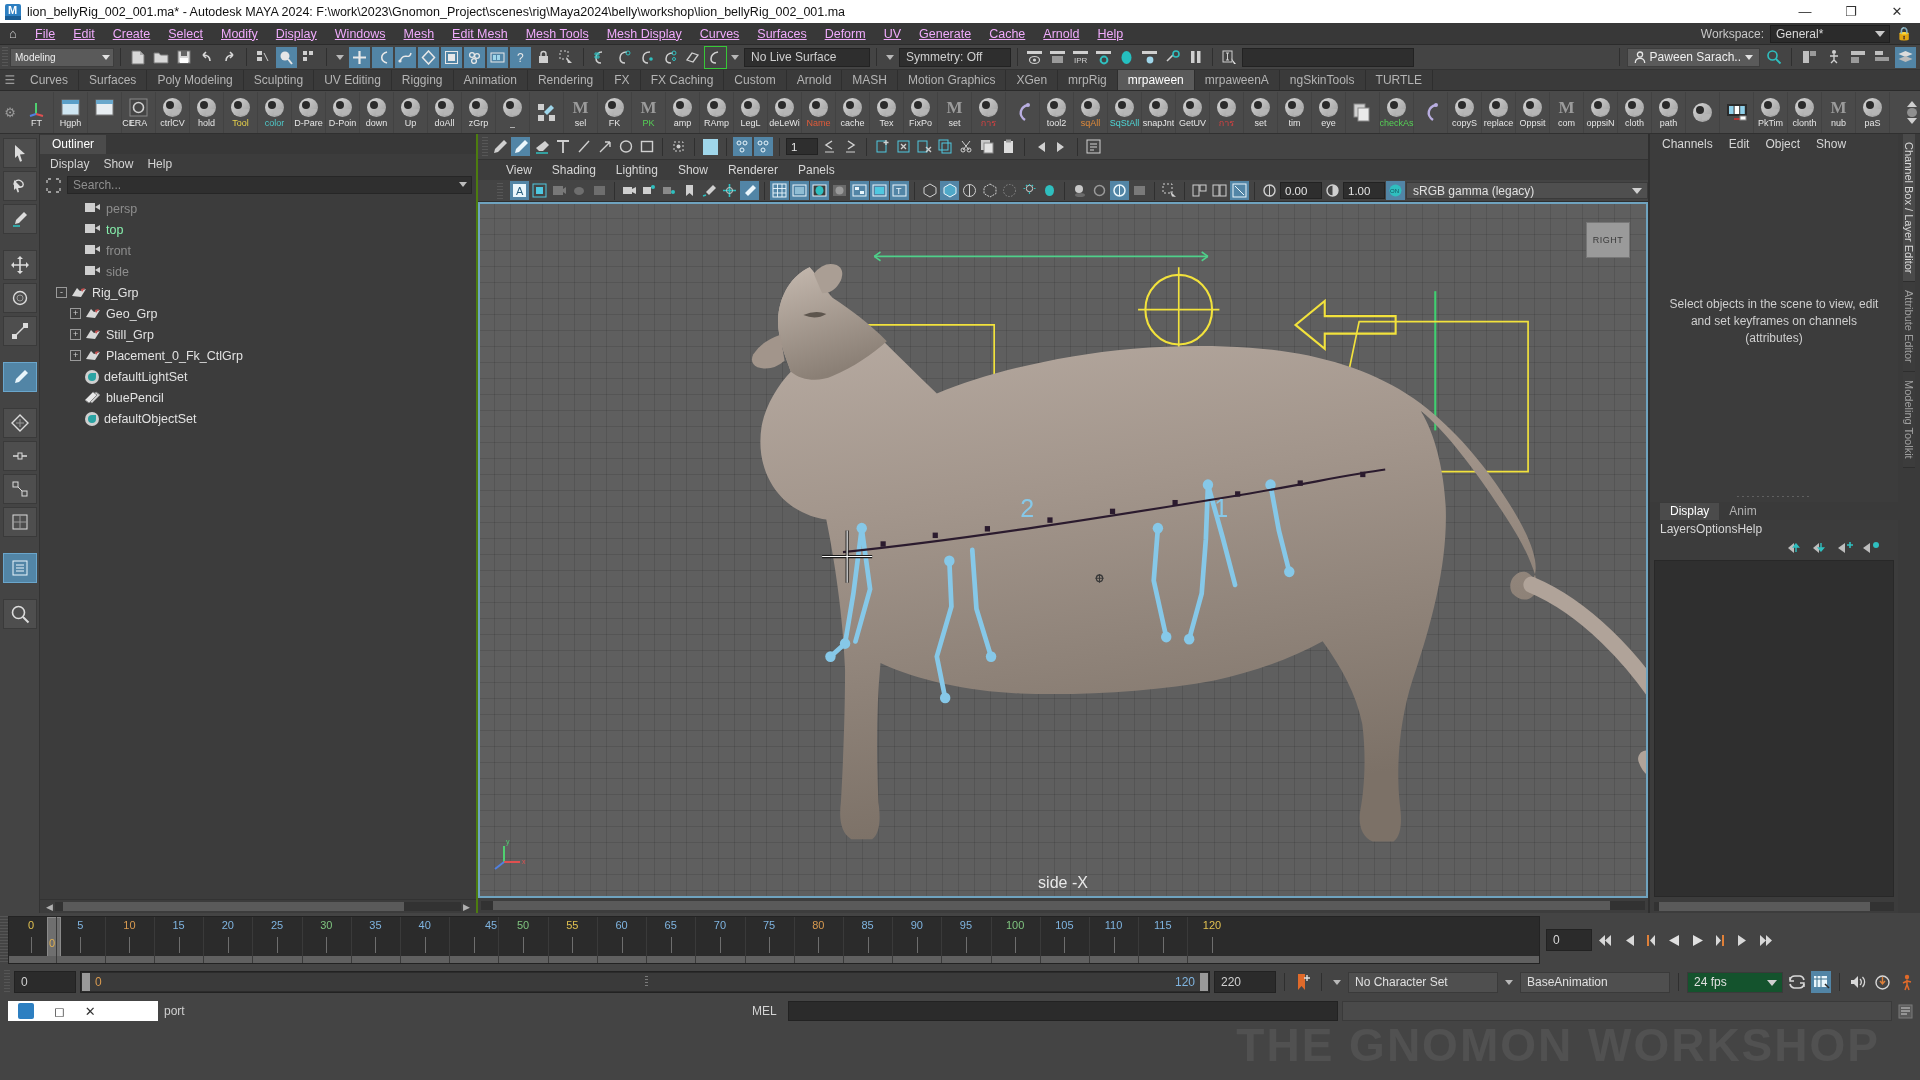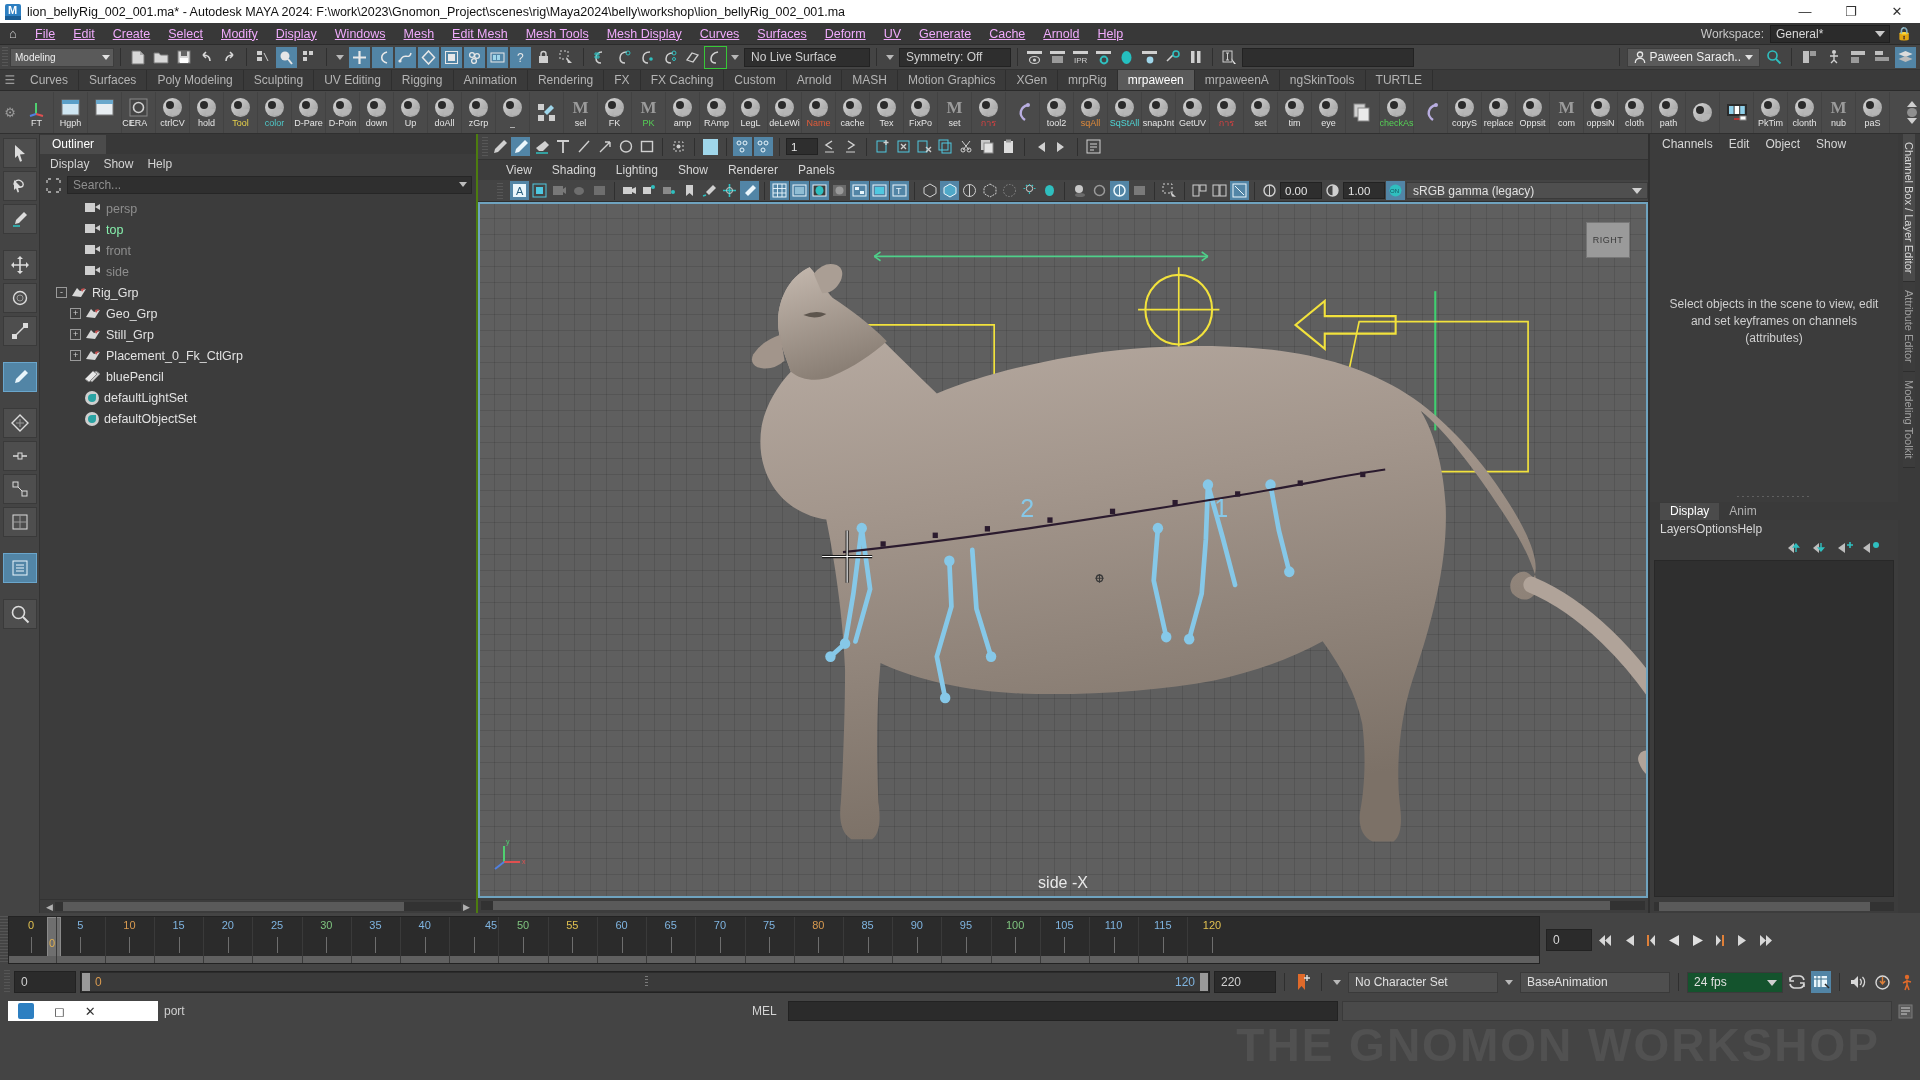--- a/index.html
+++ b/index.html
@@ -1045,30 +1045,30 @@
         <div class="trow" style="padding-left: 30px;">
           <div class="exp">+</div>
           <div class="grpIcon"><svg width="16" height="13" viewBox="0 0 16 13">
               <path d="M1 10l5-8 3 3 6-2-5 8z" fill="#d8d8d8"></path>
               <path d="M10 3l4-1-3 4z" fill="#d05050"></path>
             </svg></div>
           <span style="color: rgb(226, 226, 226);">Placement_0_Fk_CtlGrp</span>
         </div>
         <div class="trow" style="padding-left: 30px;">
           <div style="width: 15px;"></div>
+          <div class="setIcon"></div>
+          <span style="color: rgb(226, 226, 226);">defaultLightSet</span>
+        </div>
+        <div class="trow" style="padding-left: 30px;">
+          <div style="width: 15px;"></div>
           <div class="penIcon"><svg width="16" height="14" viewBox="0 0 16 14">
               <path d="M11 1l4 3-8 8-4-3z" fill="#cfcfcf" stroke="#888"></path>
               <path d="M8 1l4 3-8 8-4-3z" fill="#e8e8e8" stroke="#888"></path>
             </svg></div>
           <span style="color: rgb(226, 226, 226);">bluePencil</span>
-        </div>
-        <div class="trow" style="padding-left: 30px;">
-          <div style="width: 15px;"></div>
-          <div class="setIcon"></div>
-          <span style="color: rgb(226, 226, 226);">defaultLightSet</span>
         </div>
         <div class="trow" style="padding-left: 30px;">
           <div style="width: 15px;"></div>
           <div class="setIcon"></div>
           <span style="color: rgb(226, 226, 226);">defaultObjectSet</span>
         </div>
       </div>
     <div class="hbar">
       <div class="a">◀</div>
       <div class="track">

